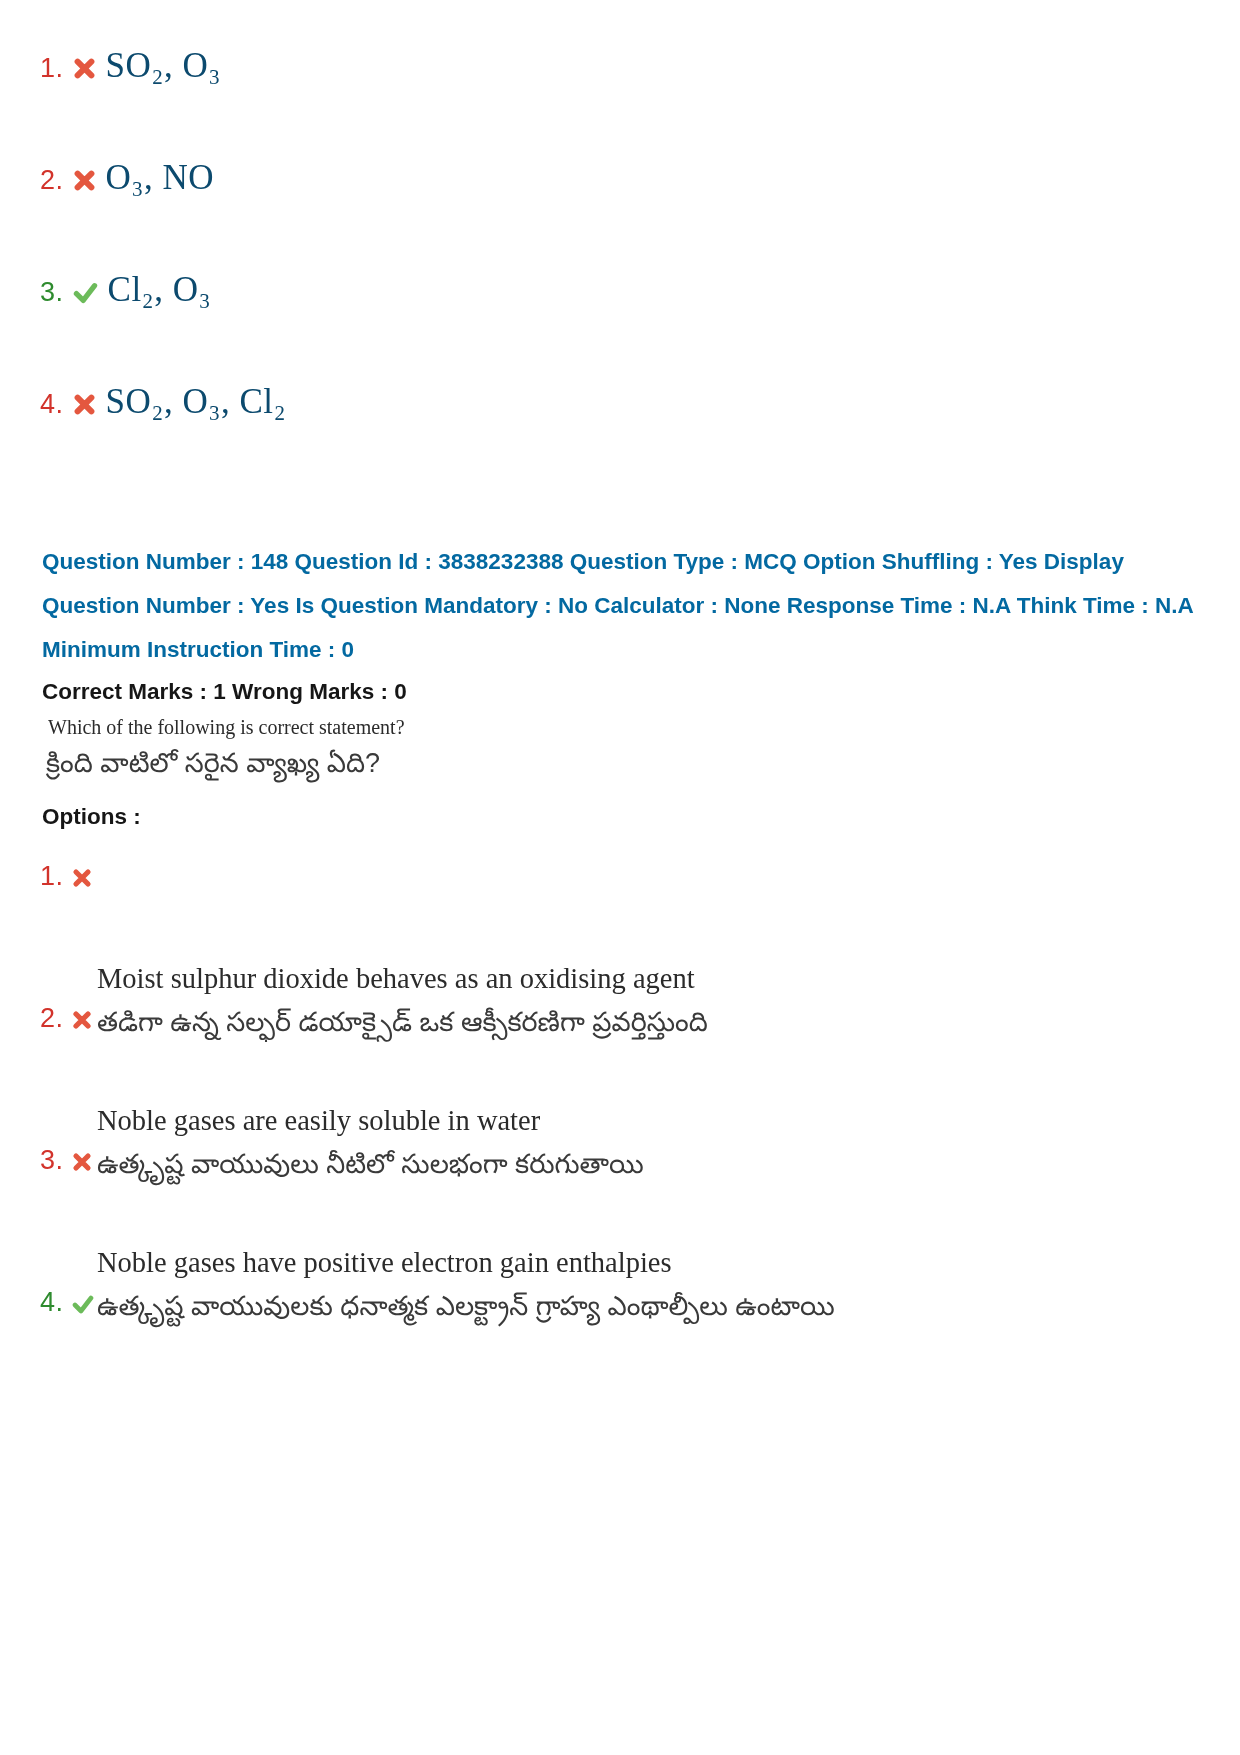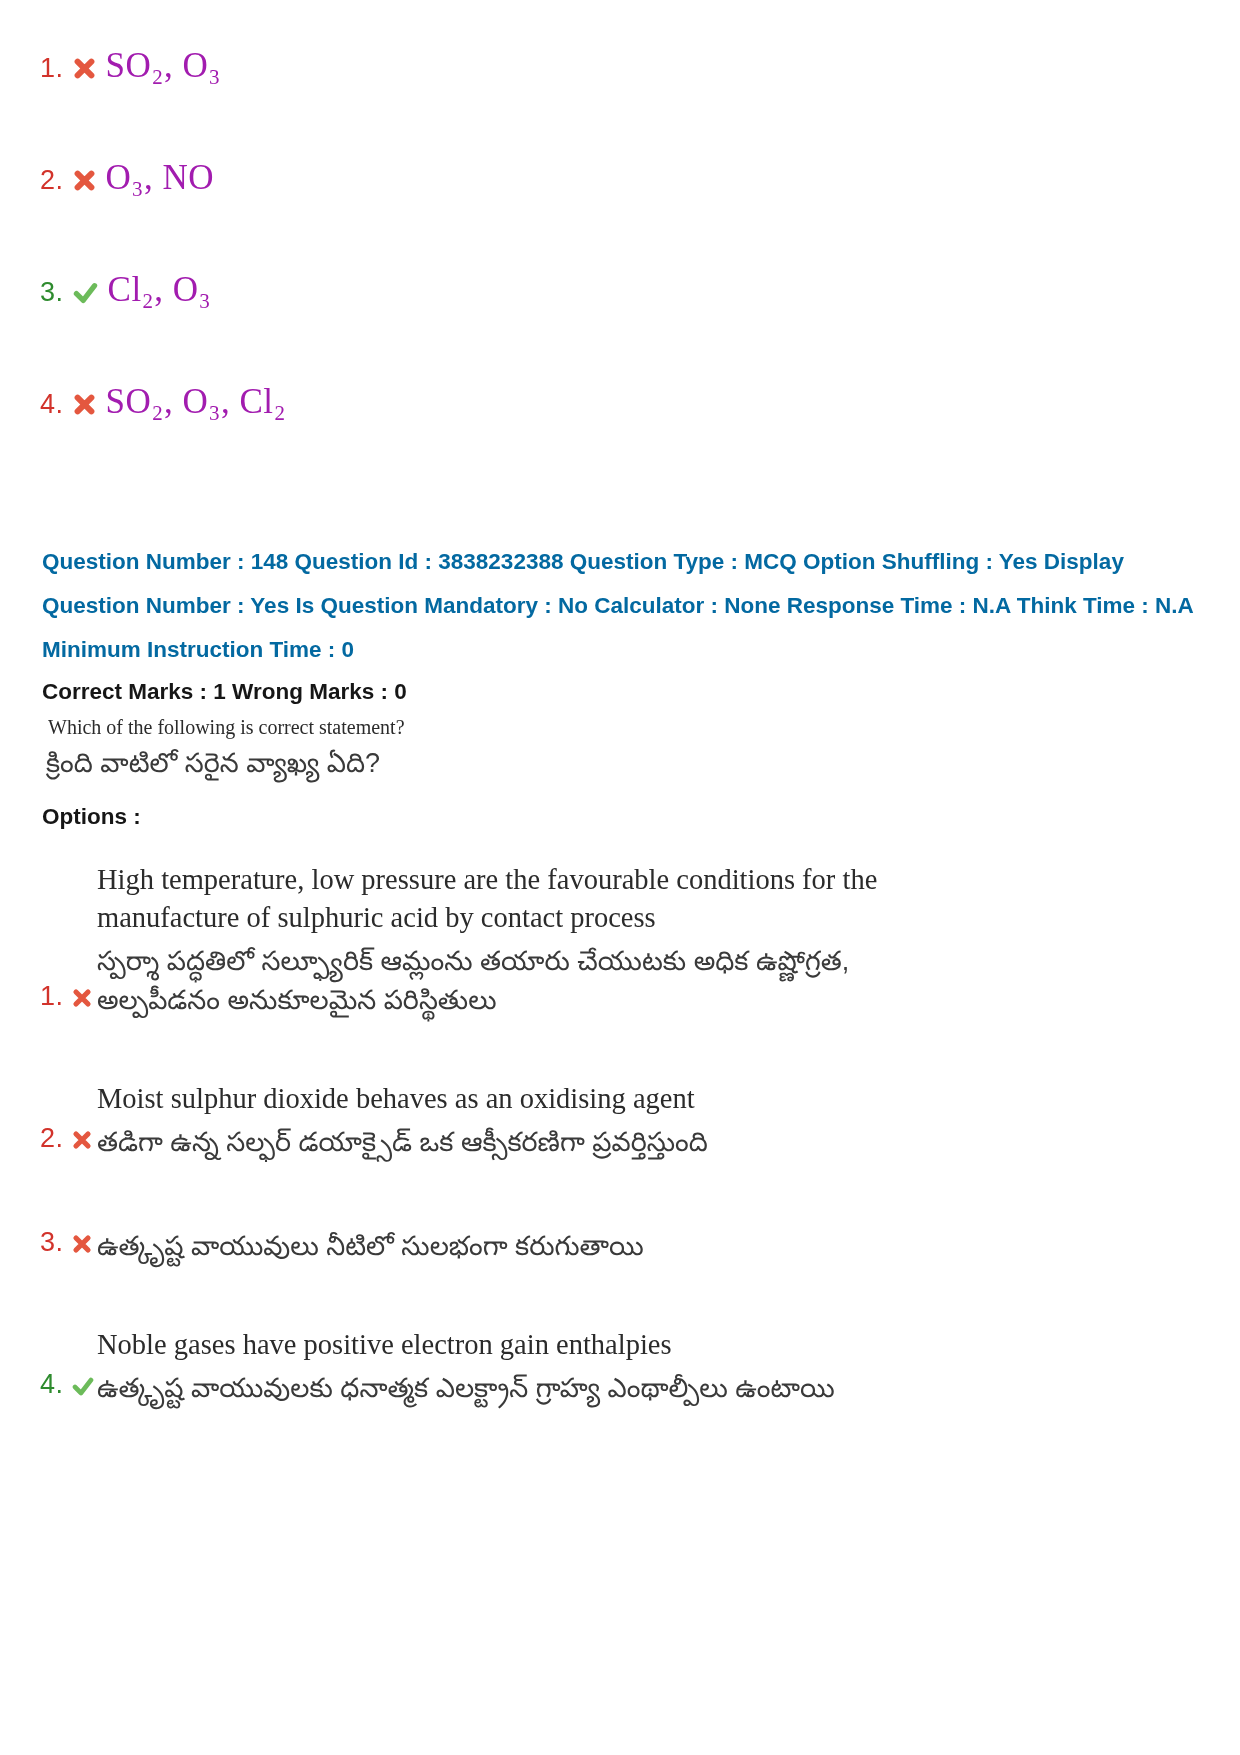--- a/index.html
+++ b/index.html
@@ -21,21 +21,21 @@
     margin-left:40px; margin-bottom:70px; height:42px;
   }
   .opt-num {
     font-size:27px; font-weight:400; letter-spacing:0.5px;
   }
   .num-wrong   { color:#d2332b; }
   .num-correct { color:#2e8b2e; }
   .mark-icon { margin:0 10px 0 9px; transform:translateY(3px); }
   .formula {
     font-family:"Liberation Serif","DejaVu Serif",serif;
-    font-size:35px; color:#a21caf; letter-spacing:0.5px;text-align:right;
+    font-size:35px; color:#0c4a6e; letter-spacing:0.5px;text-align:right;
   }
 
   
   .meta {
     margin:116px 42px 0 42px;
     font-size:22.5px; font-weight:700; color:#0369a1;
     line-height:44px; max-width:1160px;
   }
   .marks {
     margin:3px 42px 0 42px;
@@ -130,24 +130,20 @@
 
   <div class="opt-list">
 
     <div class="opt">
       <div class="opt-left">
         <span class="opt-num num-wrong">1.</span>
         <svg class="mark-icon" width="20" height="20" viewBox="0 0 20 20">
             <path d="M4 4 L16 16 M16 4 L4 16" stroke="#e4573f" stroke-width="5.2" stroke-linecap="round" fill="none"></path>
           </svg>
       </div>
-      <div class="opt-texts">
-        <p class="opt-en">High temperature, low pressure are the favourable conditions for the manufacture of sulphuric acid by contact process</p>
-        <p class="opt-te">స్పర్శా పద్ధతిలో సల్ఫ్యూరిక్ ఆమ్లంను తయారు చేయుటకు అధిక ఉష్ణోగ్రత, అల్పపీడనం అనుకూలమైన పరిస్థితులు</p>
-      </div>
     </div>
 
     <div class="opt">
       <div class="opt-left">
         <span class="opt-num num-wrong">2.</span>
         <svg class="mark-icon" width="20" height="20" viewBox="0 0 20 20">
             <path d="M4 4 L16 16 M16 4 L4 16" stroke="#e4573f" stroke-width="5.2" stroke-linecap="round" fill="none"></path>
           </svg>
       </div>
       <div class="opt-texts">
@@ -157,20 +153,21 @@
     </div>
 
     <div class="opt">
       <div class="opt-left">
         <span class="opt-num num-wrong">3.</span>
         <svg class="mark-icon" width="20" height="20" viewBox="0 0 20 20">
             <path d="M4 4 L16 16 M16 4 L4 16" stroke="#e4573f" stroke-width="5.2" stroke-linecap="round" fill="none"></path>
           </svg>
       </div>
       <div class="opt-texts">
+        <p class="opt-en">Noble gases are easily soluble in water</p>
         <p class="opt-te">ఉత్కృష్ట వాయువులు నీటిలో సులభంగా కరుగుతాయి</p>
       </div>
     </div>
 
     <div class="opt">
       <div class="opt-left">
         <span class="opt-num num-correct">4.</span>
         <svg class="mark-icon" width="22" height="20" viewBox="0 0 22 20">
             <path d="M3 11 L9 17 L19 4" stroke="#6cbb5a" stroke-width="4.6" stroke-linecap="round" stroke-linejoin="round" fill="none"></path>
           </svg>

